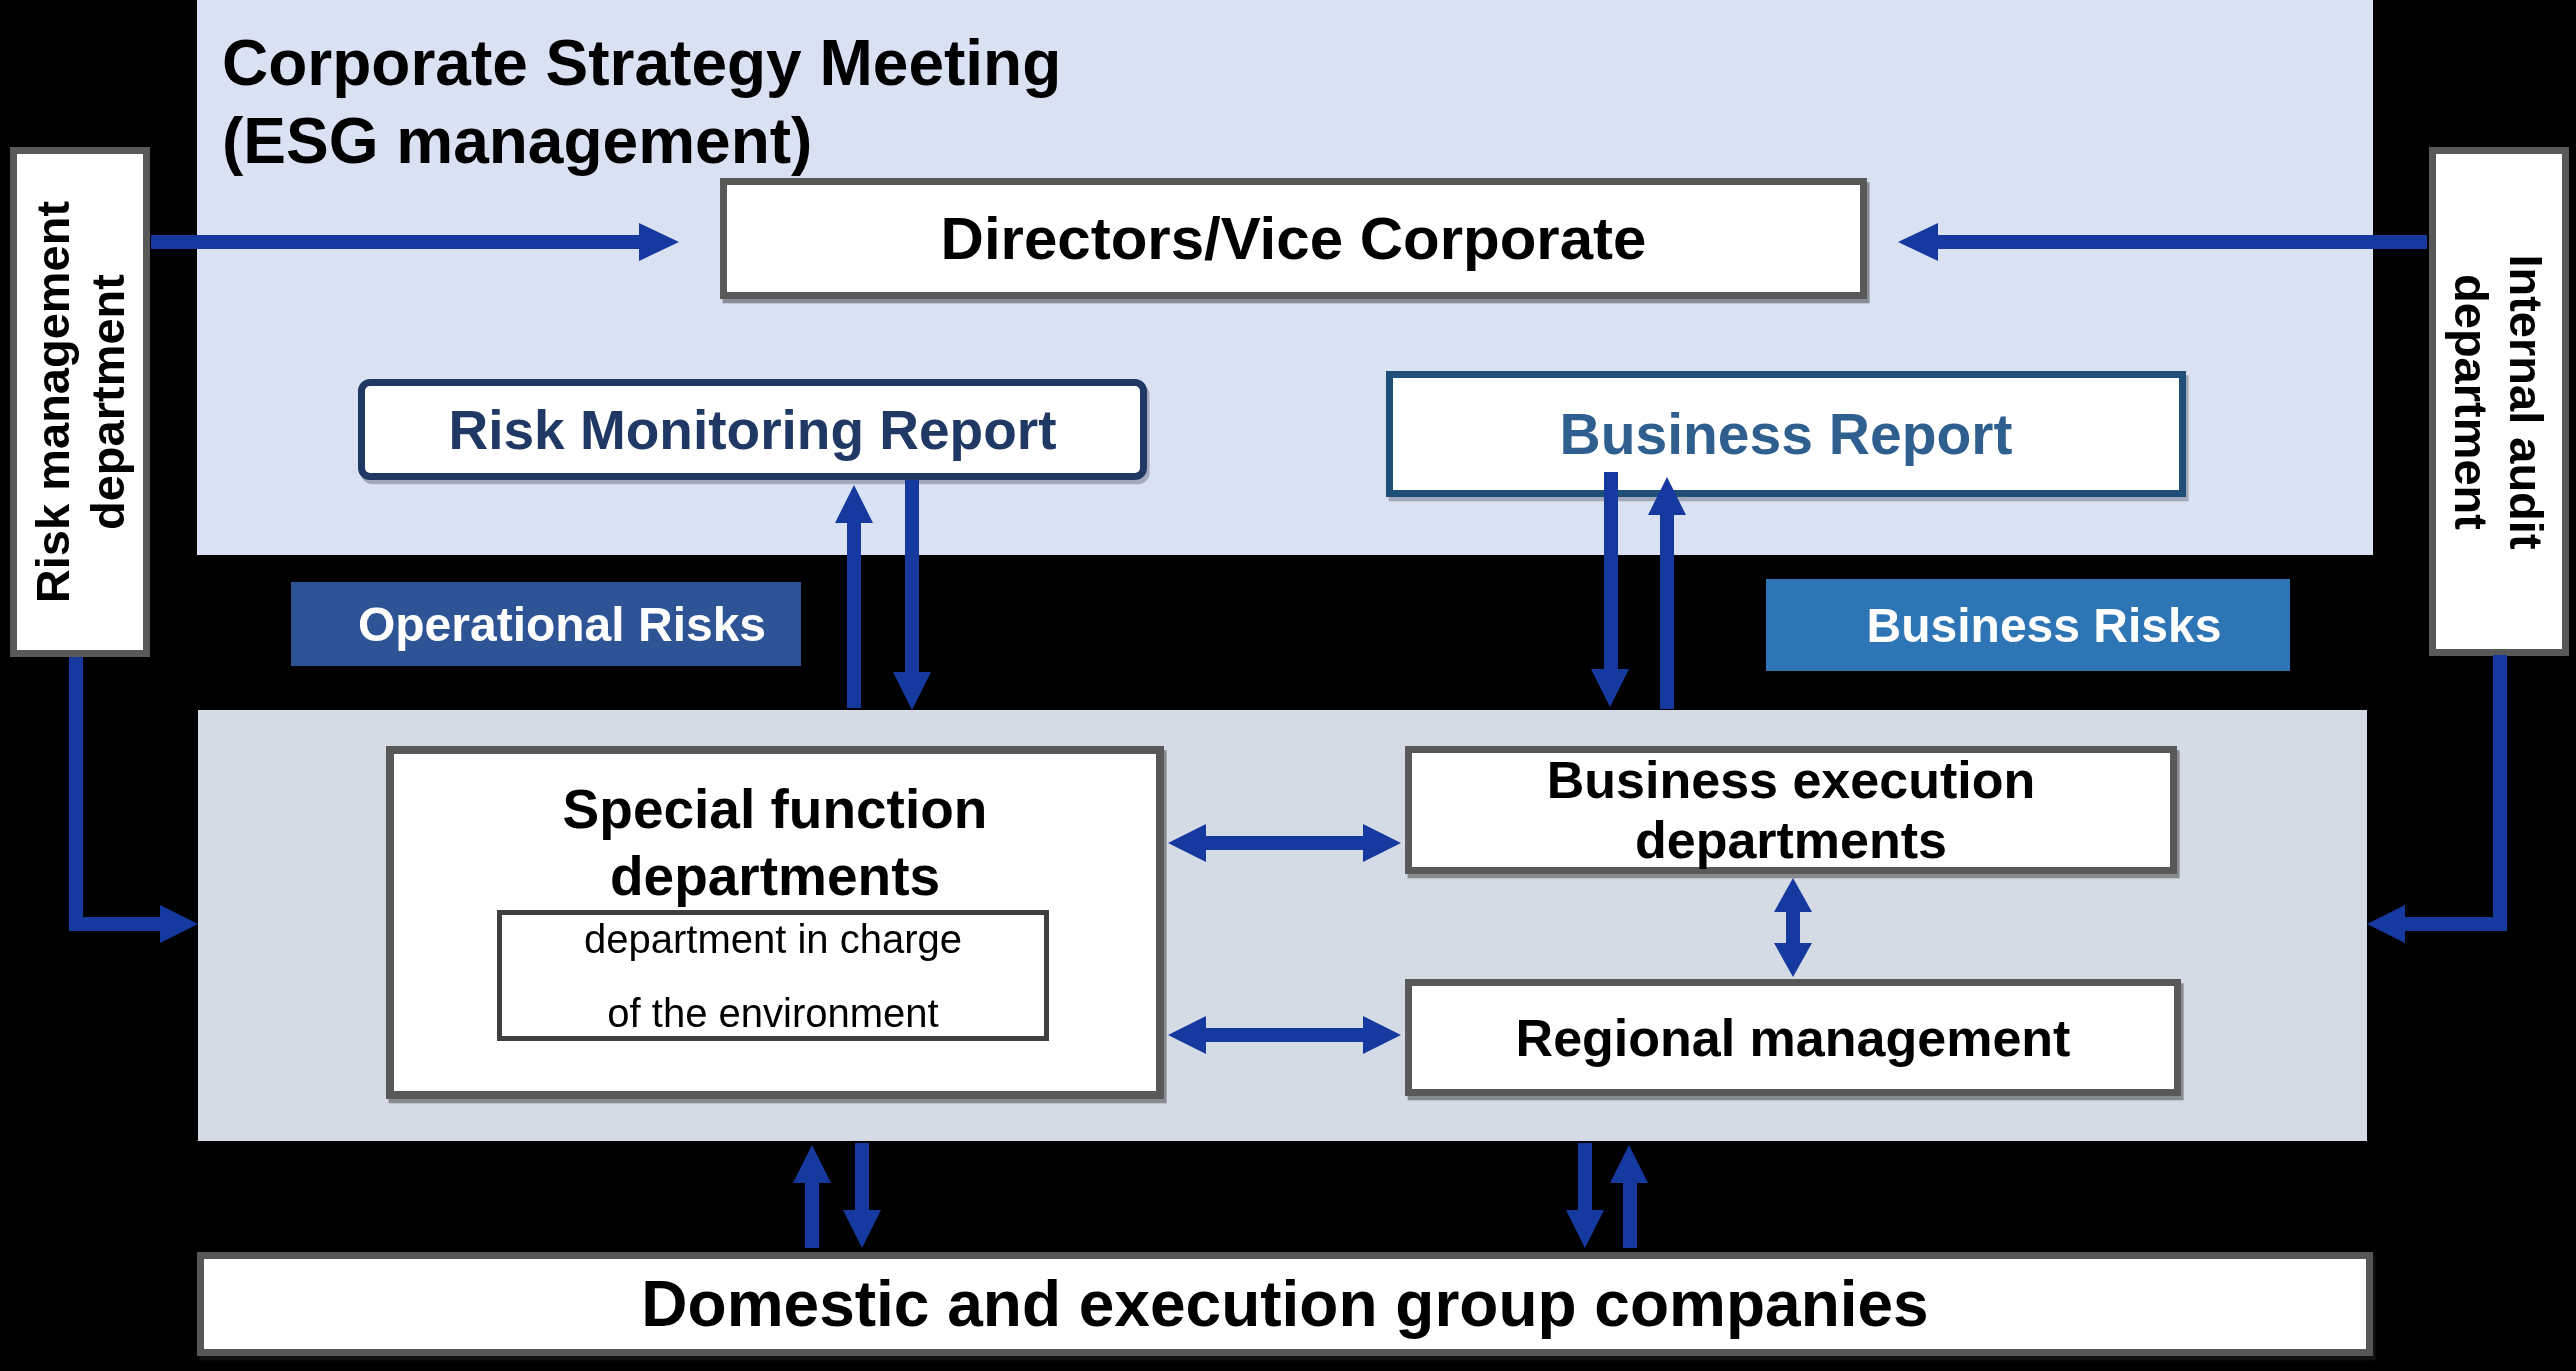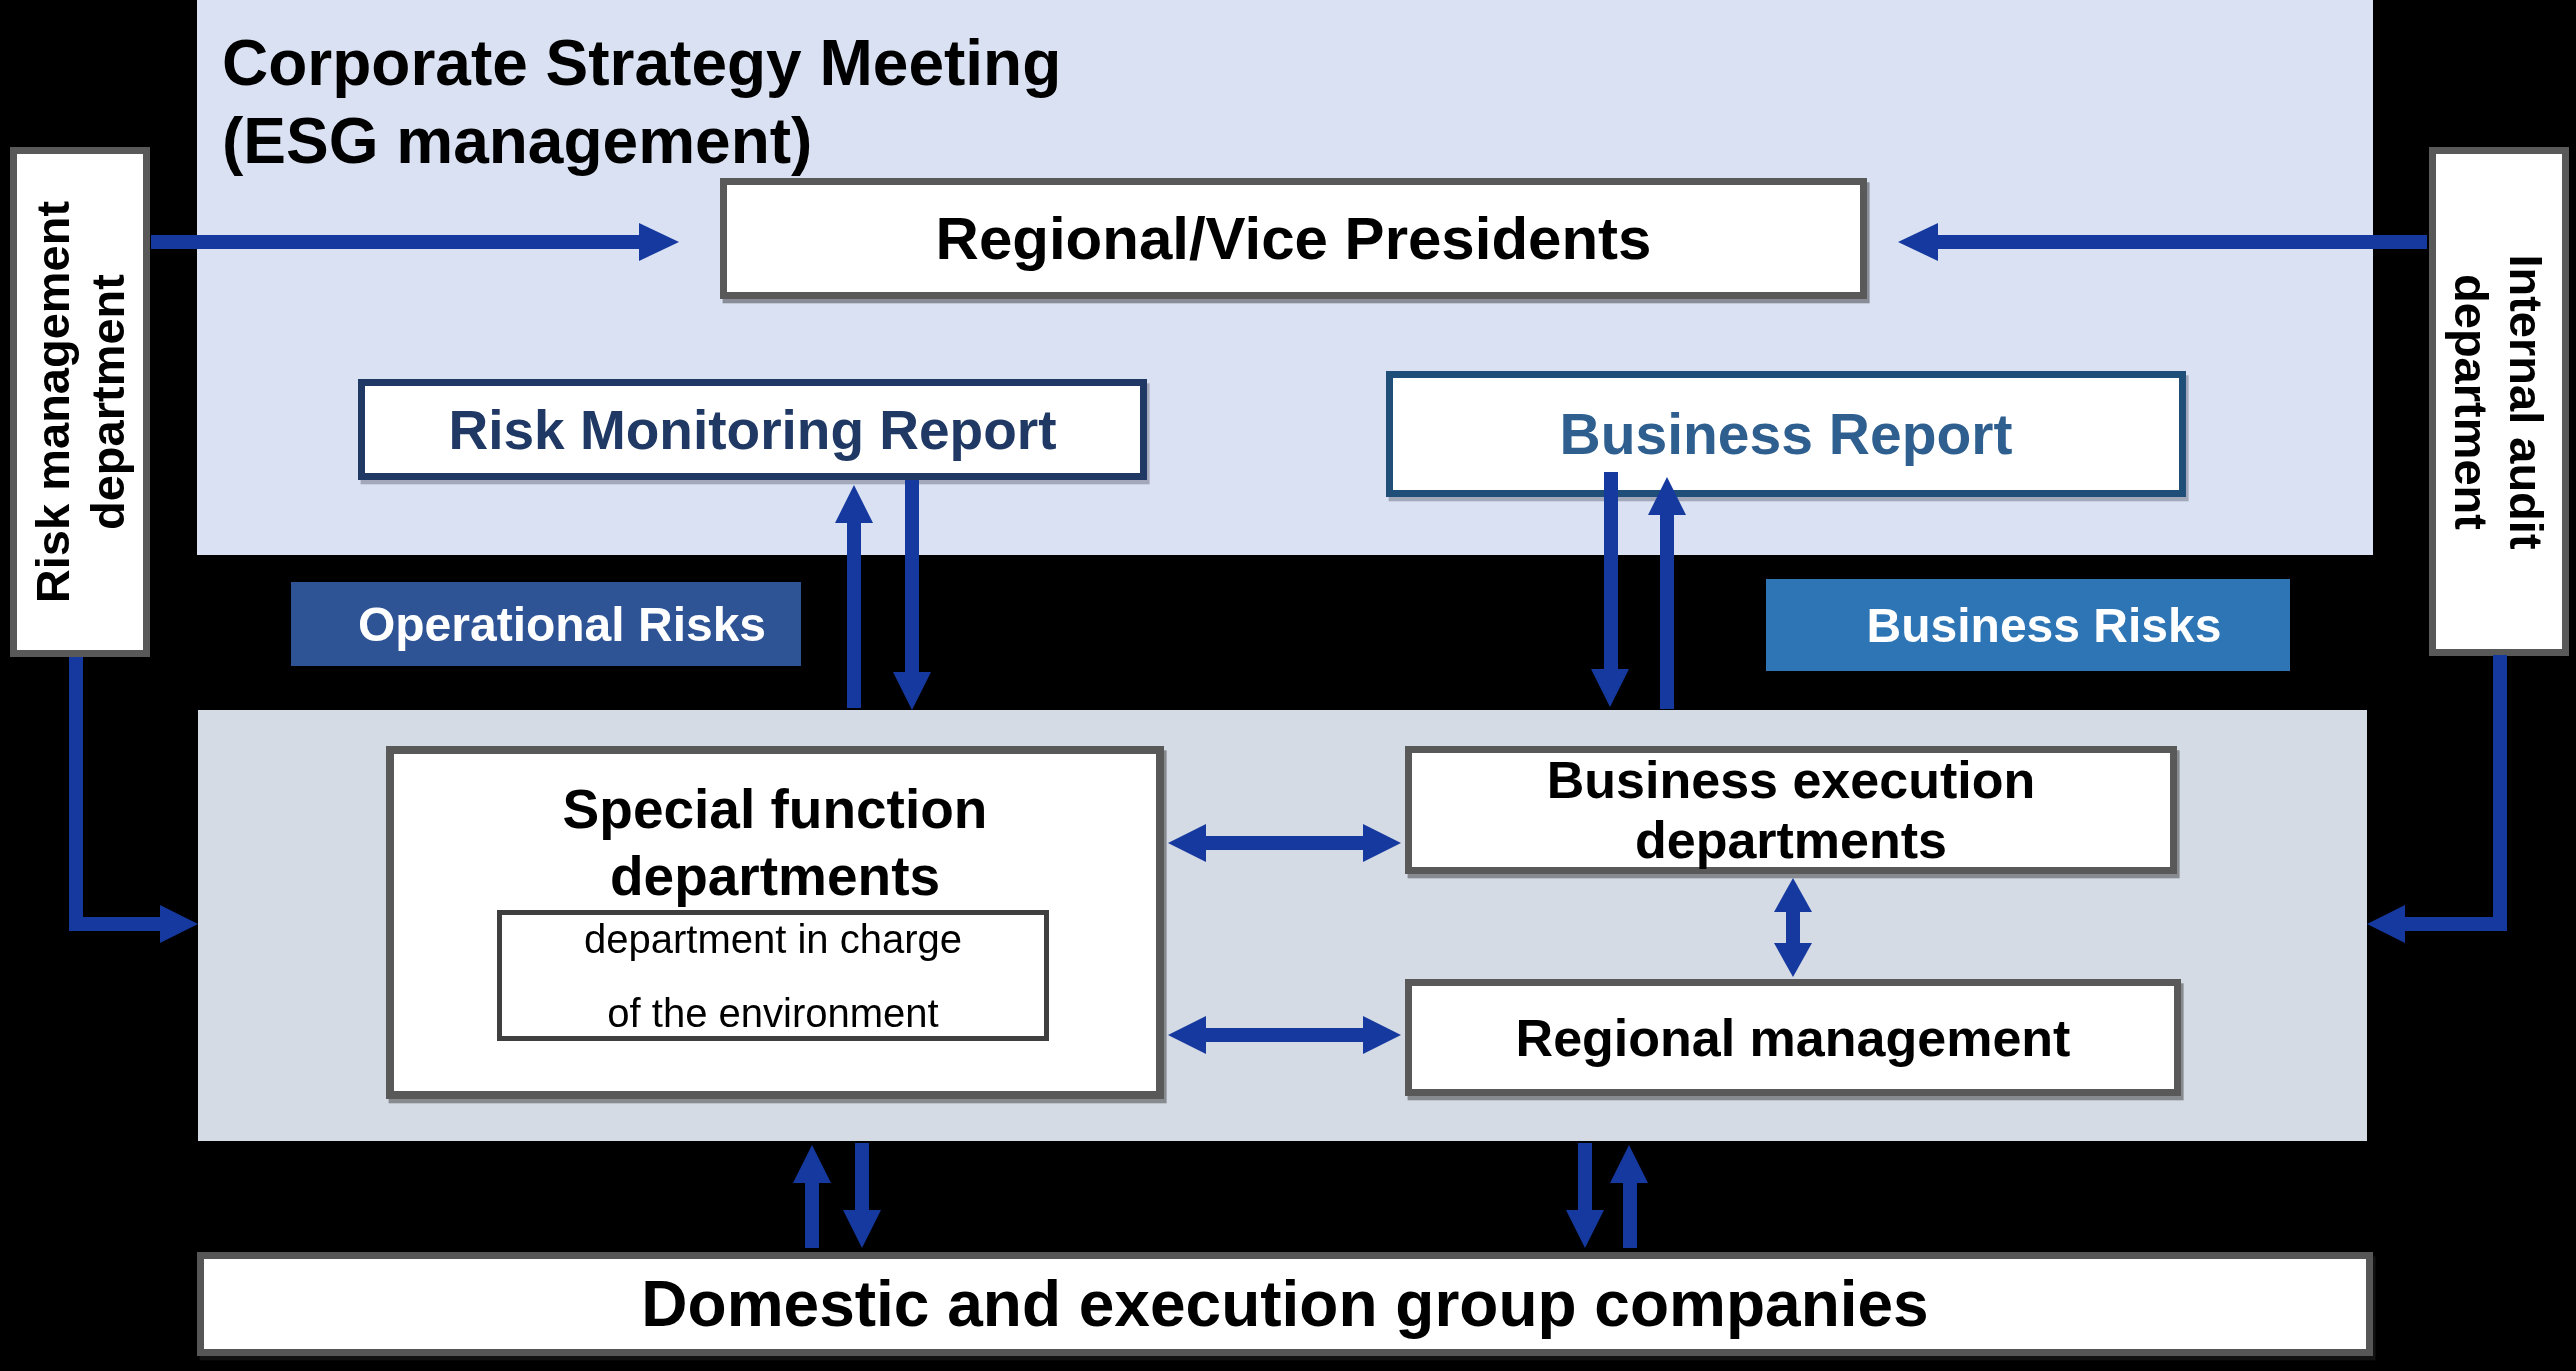--- a/index.html
+++ b/index.html
@@ -68,24 +68,24 @@
 
   <div class="abs panel-light" style="left:197px;top:0;width:2176px;height:555px;"></div>
   <div class="abs panel-gray" style="left:198px;top:710px;width:2169px;height:431px;"></div>
 
   <div class="abs title" style="left:222px;top:24px;">
     <div>Corporate Strategy Meeting</div>
     <div>(ESG management)</div>
   </div>
 
   <div class="abs white-box" style="left:720px;top:178px;width:1147px;height:121px;font-weight:bold;font-size:60px;">
-    <span>Regional/Vice Presidents</span>
-  </div>
-
-  <div class="abs navy-box" style="left:358px;top:379px;width:789px;height:101px;font-weight:bold;font-size:55px;">
+    <span>Directors/Vice Corporate</span>
+  </div>
+
+  <div class="abs navy-box" style="left:358px;top:379px;width:789px;height:101px;font-weight:bold;font-size:55px;border-radius:12px;">
     <span>Risk Monitoring Report</span>
   </div>
   <div class="abs steel-box" style="left:1386px;top:371px;width:800px;height:126px;font-weight:bold;font-size:57px;">
     <span>Business Report</span>
   </div>
 
   <div class="abs risk-label" style="left:291px;top:582px;width:510px;height:84px;background:var(--op-bg);">
     <span>Operational Risks</span>
   </div>
   <div class="abs risk-label" style="left:1730px;top:579px;width:524px;height:92px;background:var(--biz-bg);margin-left:36px;">

